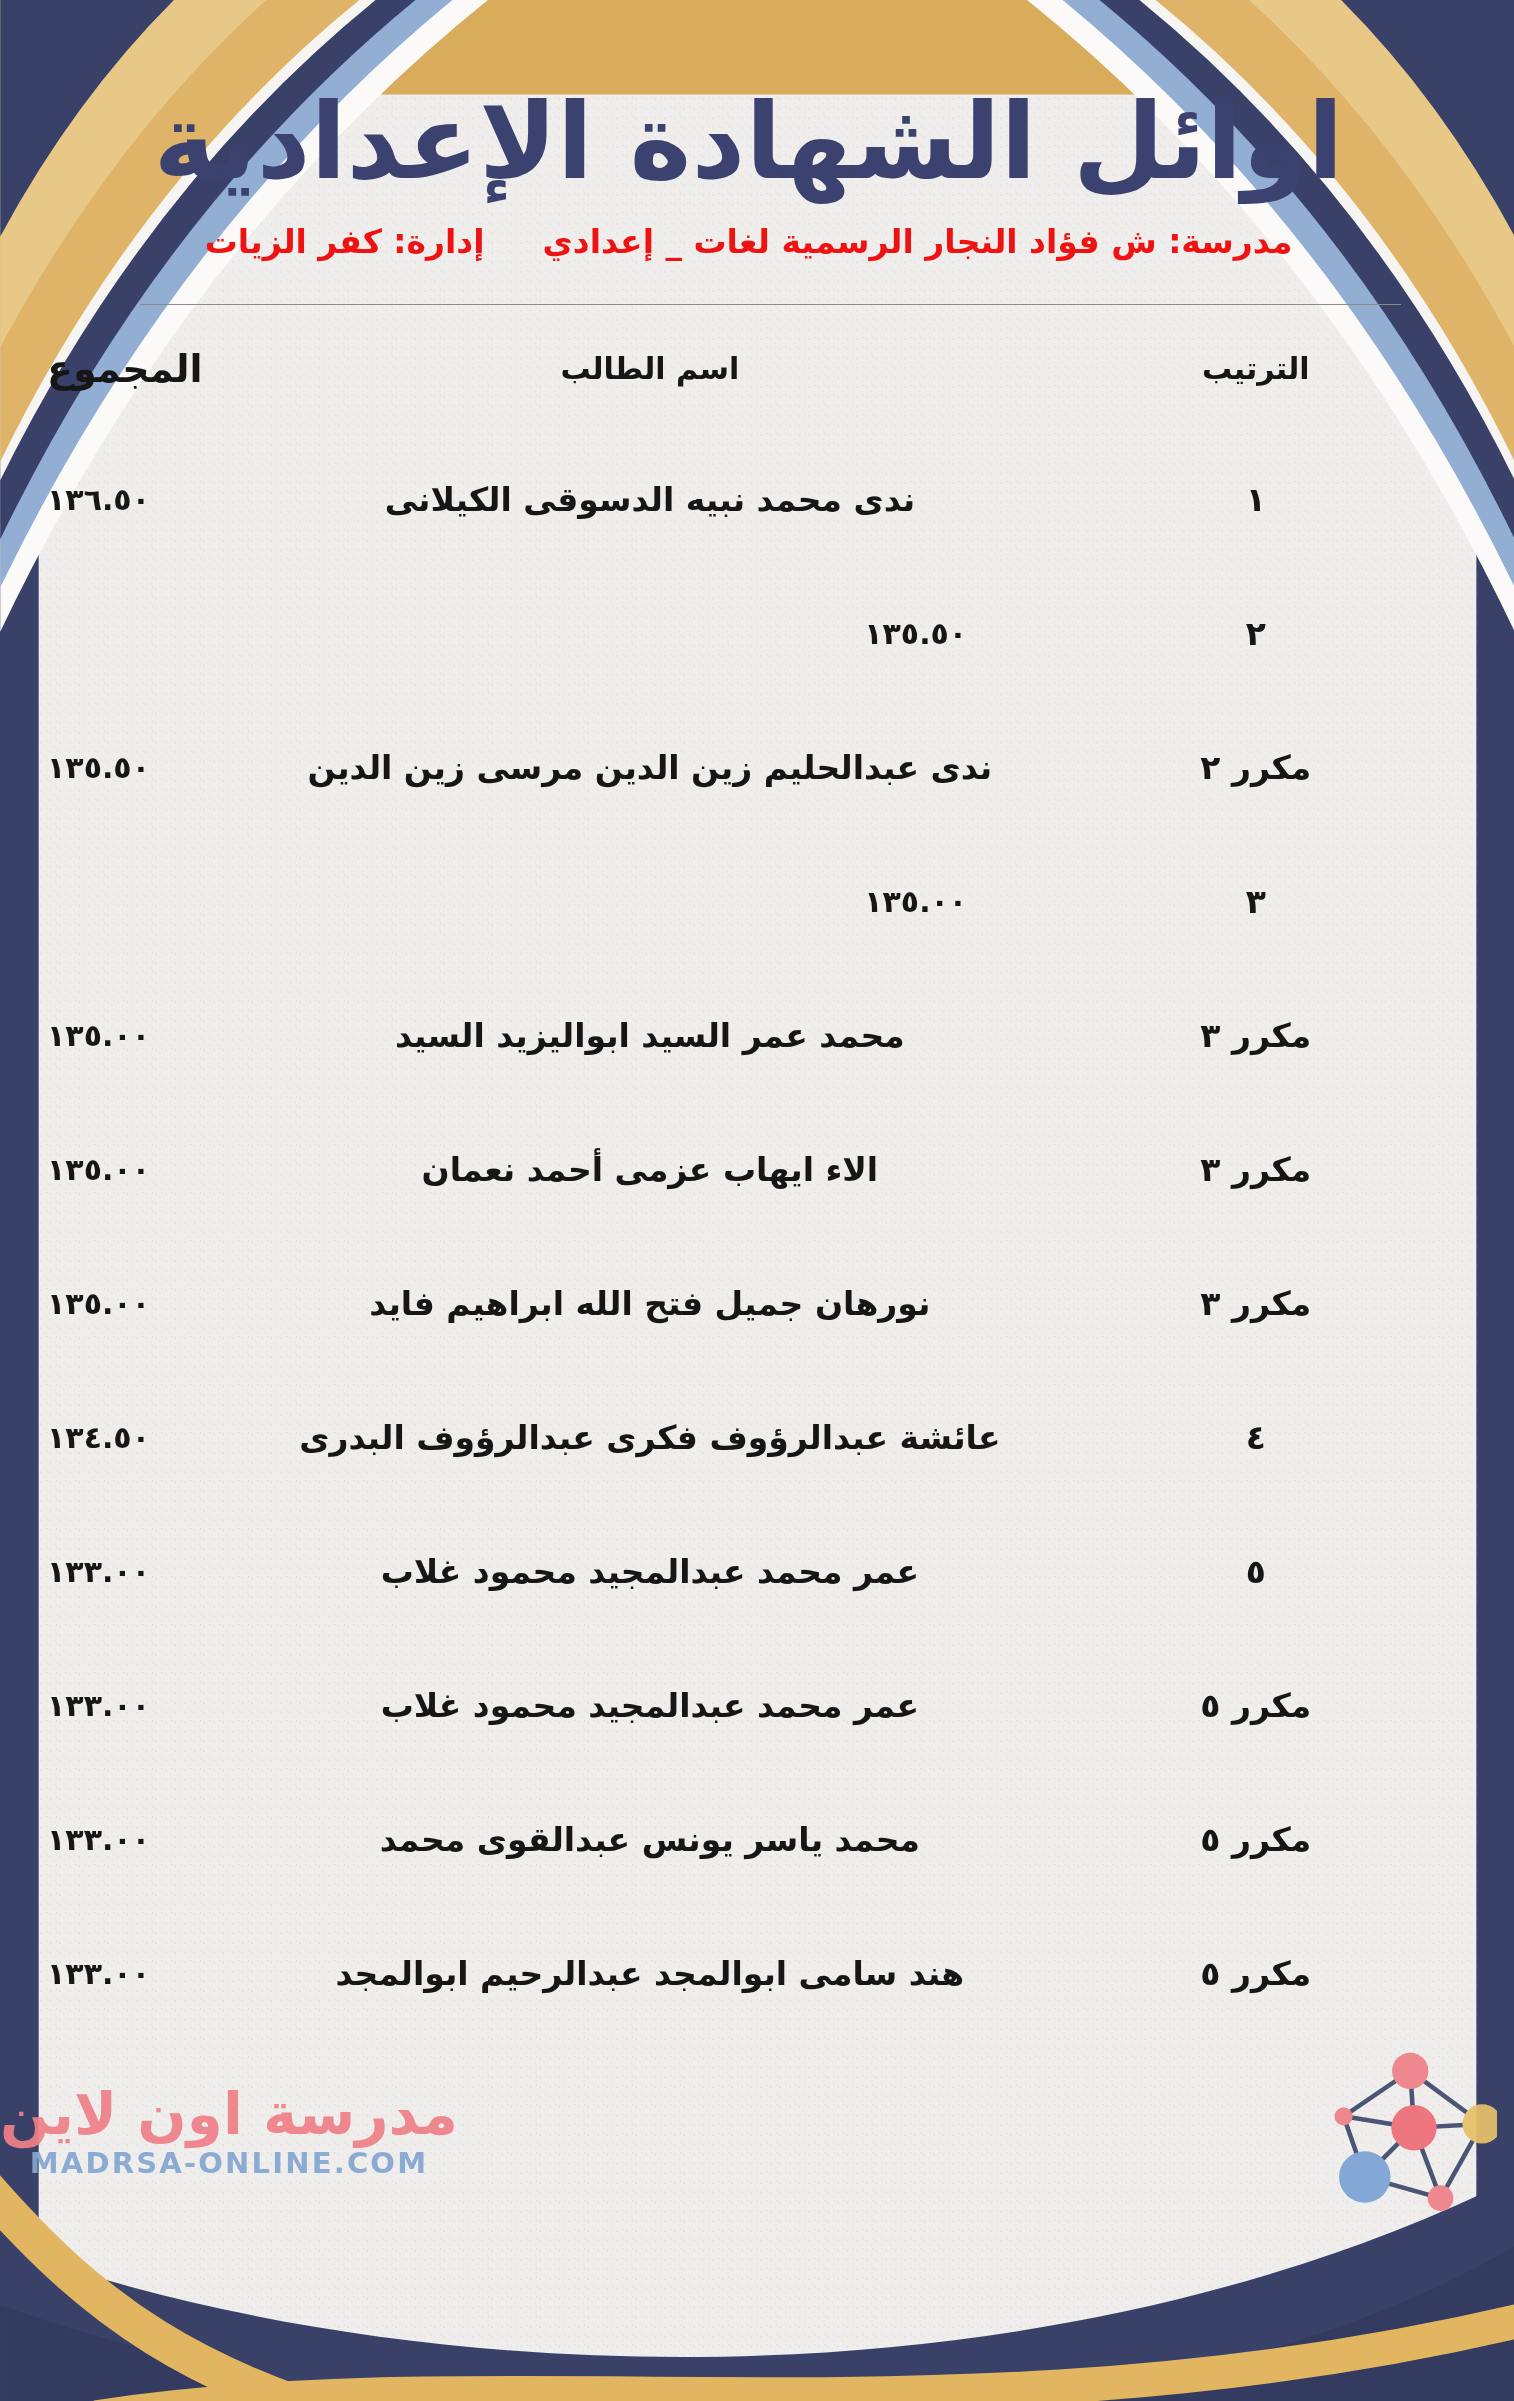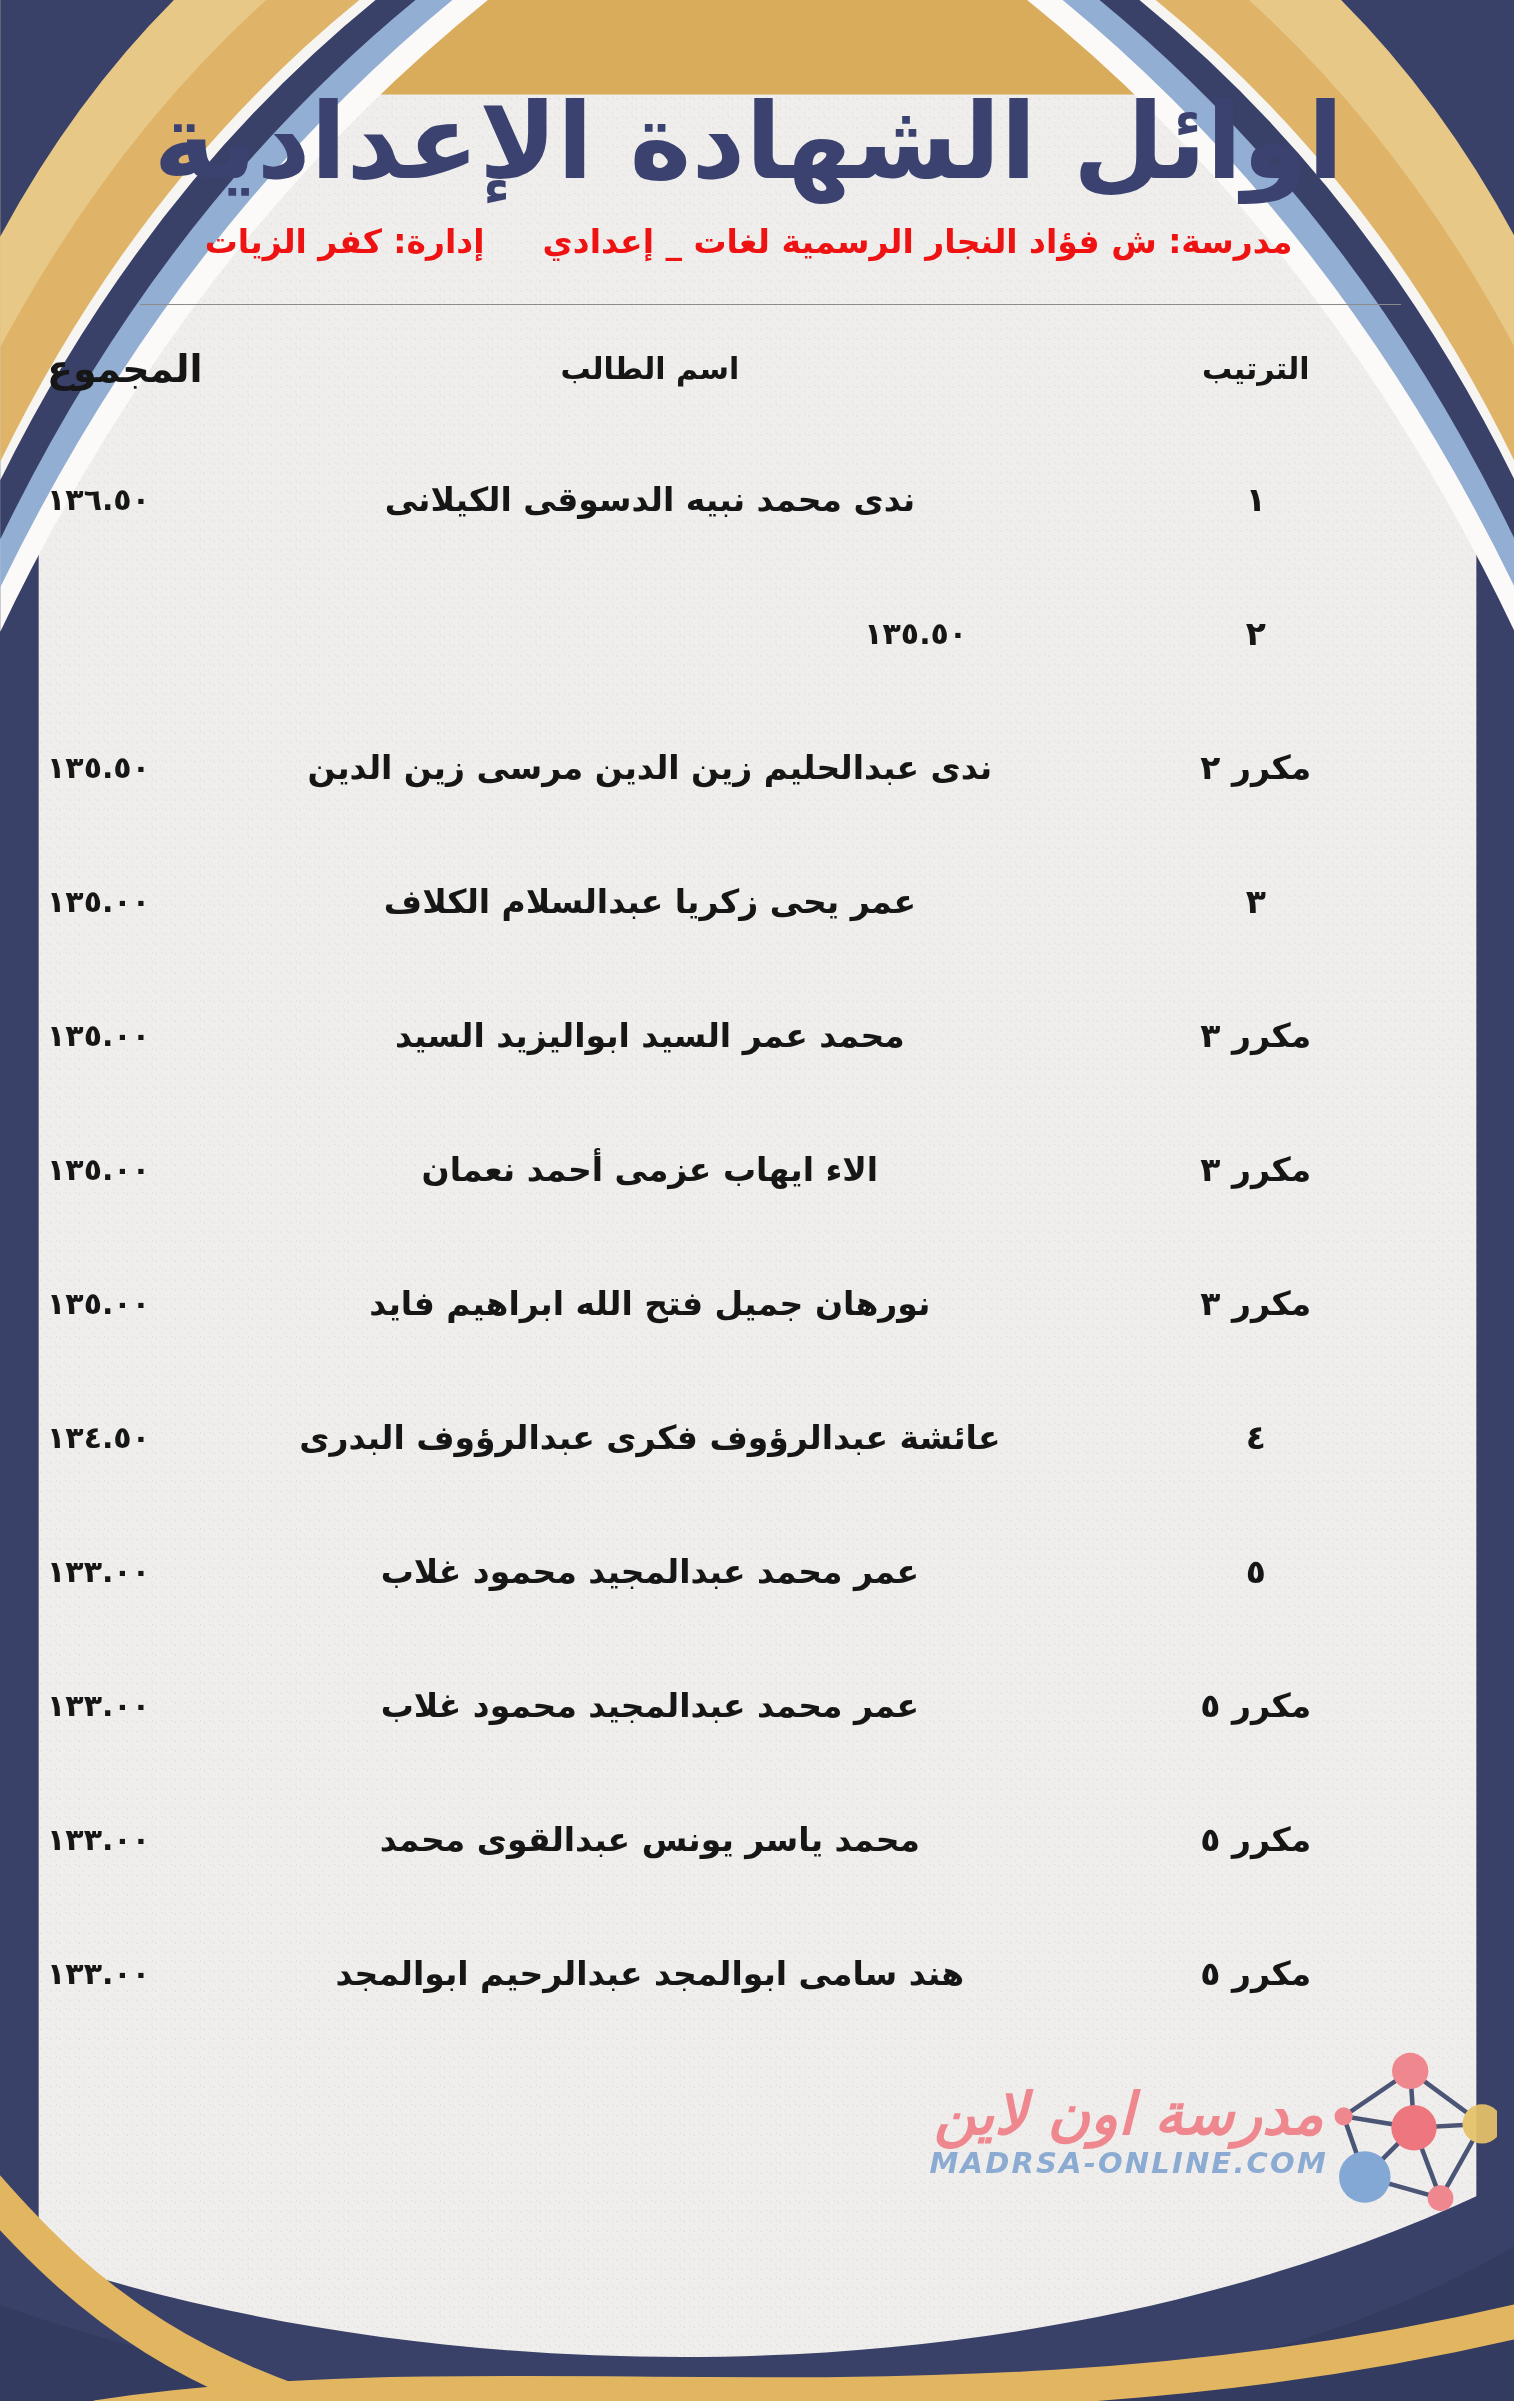--- a/index.html
+++ b/index.html
@@ -38,26 +38,25 @@
   .row{display:flex;align-items:center;height:134px;font-size:33px;font-weight:bold;}
   .cell-rank{flex:0 0 28%;text-align:center;}
   .cell-name{flex:0 0 58%;text-align:center;}
   .cell-total{flex:0 0 14%;text-align:left;padding-left:3px;box-sizing:border-box;font-size:30px;}
   .thead .cell-total{font-size:38px;}
 
   .footer-logo{
     margin-top:11.8px;
     display:flex;
     flex-direction:row-reverse; 
-    justify-content:flex-start;
+    justify-content:space-between;
     align-items:center;
     gap:3px;
     direction:ltr;
     opacity:.93;
-    font-style:italic;
   }
   .logo-text{display:flex;flex-direction:column;align-items:center;}
   .logo-arabic{color:#ef8089;font-size:58px;font-weight:bold;direction:rtl;line-height:1.1;}
   .logo-domain{color:#84a7d1;font-size:29px;font-weight:bold;letter-spacing:2.2px;line-height:1.15;}
 </style>
 </head>
 <body>
 
 <div class="stage">
 
@@ -134,21 +133,20 @@
           <div class="cell-rank">٢</div>
           <div class="cell-total">١٣٥.٥٠</div>
         </div>
         <div class="row">
           <div class="cell-rank">مكرر ٢</div>
           <div class="cell-name">ندى عبدالحليم زين الدين مرسى زين الدين</div>
           <div class="cell-total">١٣٥.٥٠</div>
         </div>
         <div class="row">
           <div class="cell-rank">٣</div>
-          <div class="cell-name">عمر يحى زكريا عبدالسلام الكلاف</div>
           <div class="cell-total">١٣٥.٠٠</div>
         </div>
         <div class="row">
           <div class="cell-rank">مكرر ٣</div>
           <div class="cell-name">محمد عمر السيد ابواليزيد السيد</div>
           <div class="cell-total">١٣٥.٠٠</div>
         </div>
         <div class="row">
           <div class="cell-rank">مكرر ٣</div>
           <div class="cell-name">الاء ايهاب عزمى أحمد نعمان</div>

